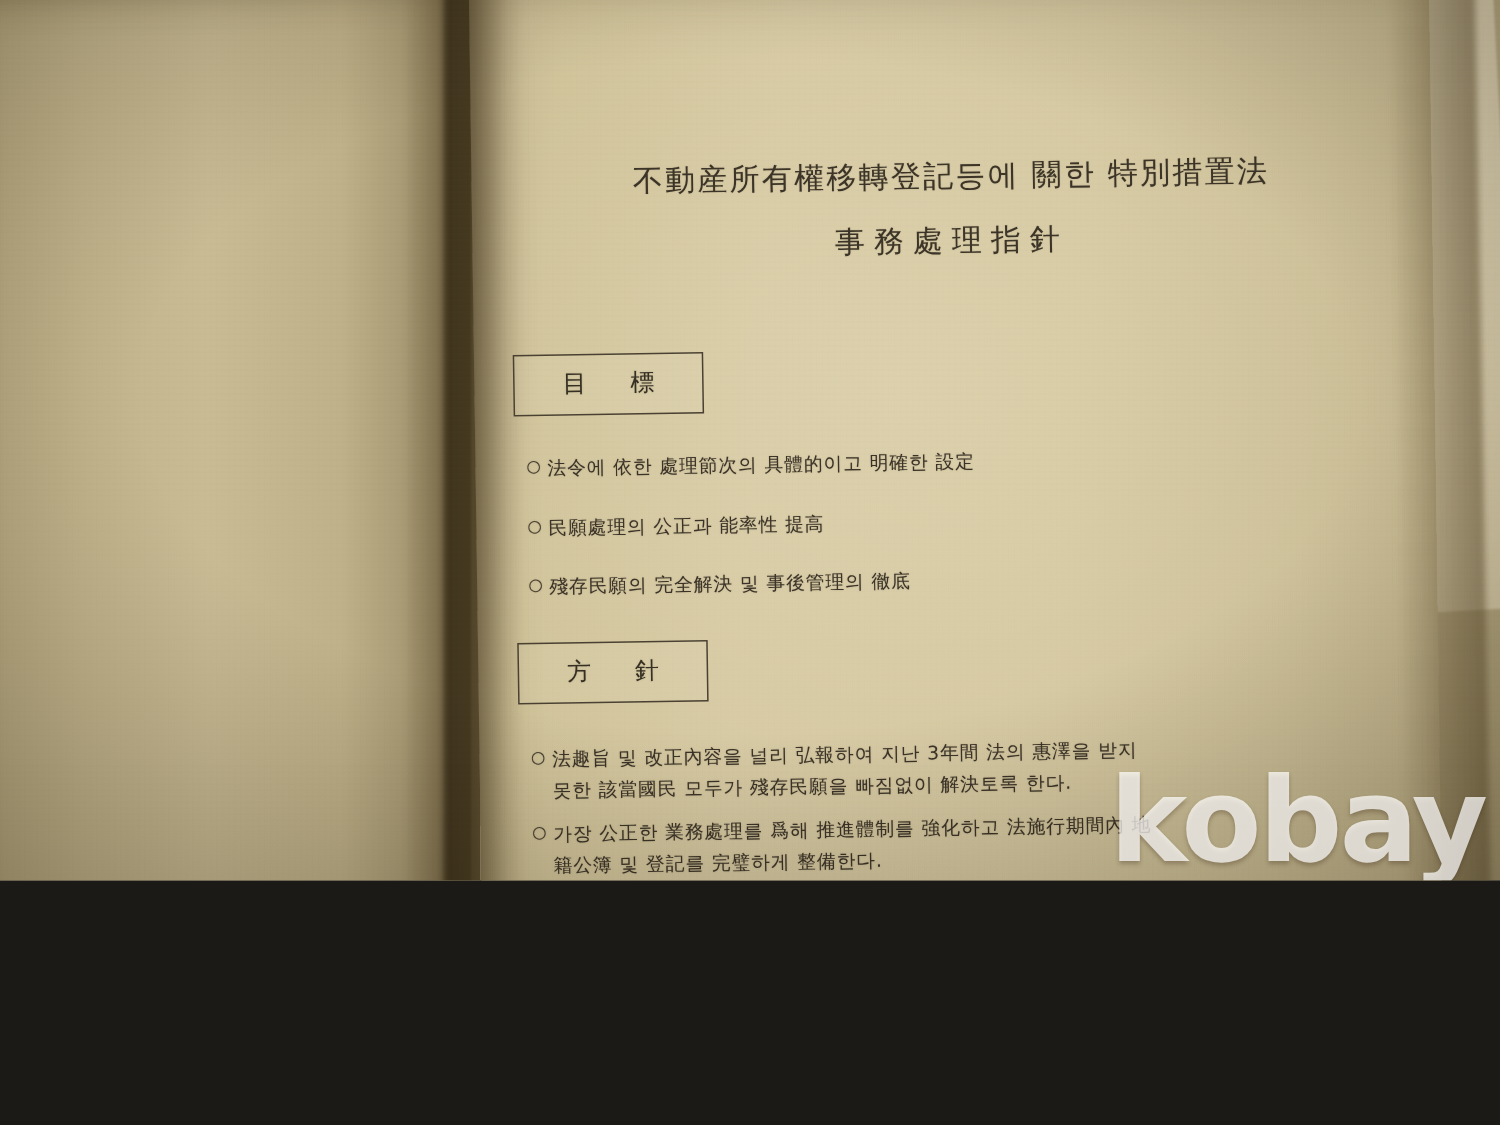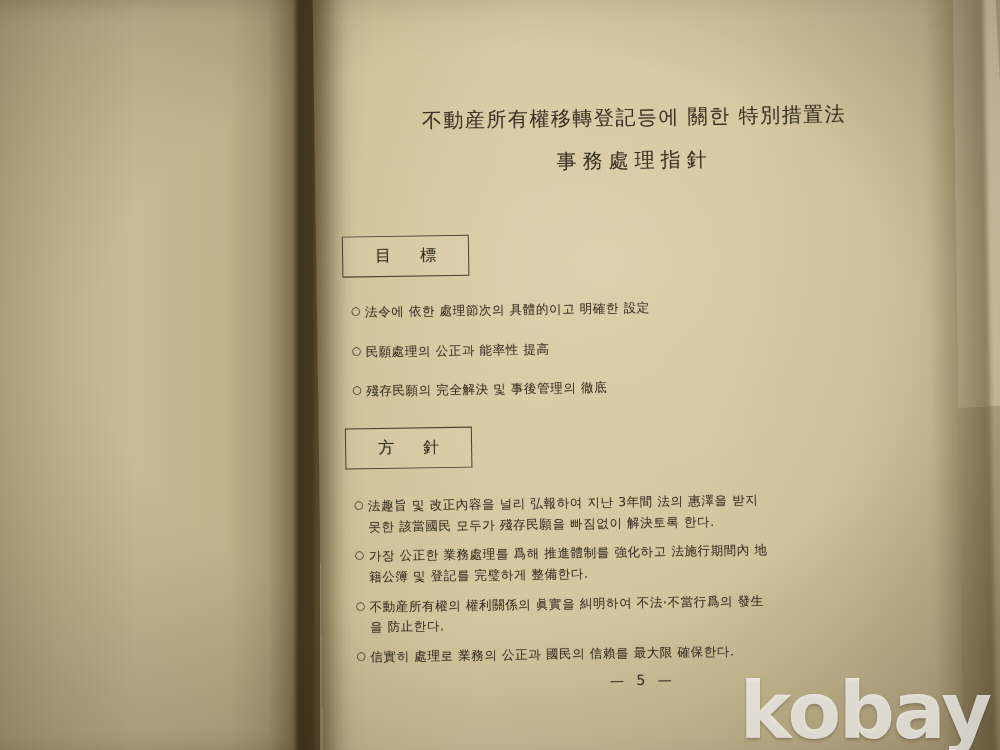--- a/index.html
+++ b/index.html
@@ -3,21 +3,21 @@
 <meta charset="utf-8">
 <style>
   html, body {
     margin: 0;
     padding: 0;
     background: #1b1a16;
   }
   #page {
     position: relative;
     width: 1000px;
-    height: 750px;
+    height: 587px;
     overflow: hidden;
     font-family: "DejaVu Sans", sans-serif;
     background: #c9bb9a;
   }
 
   
   .photo-bg {
     position: absolute;
     inset: 0;
     background:

